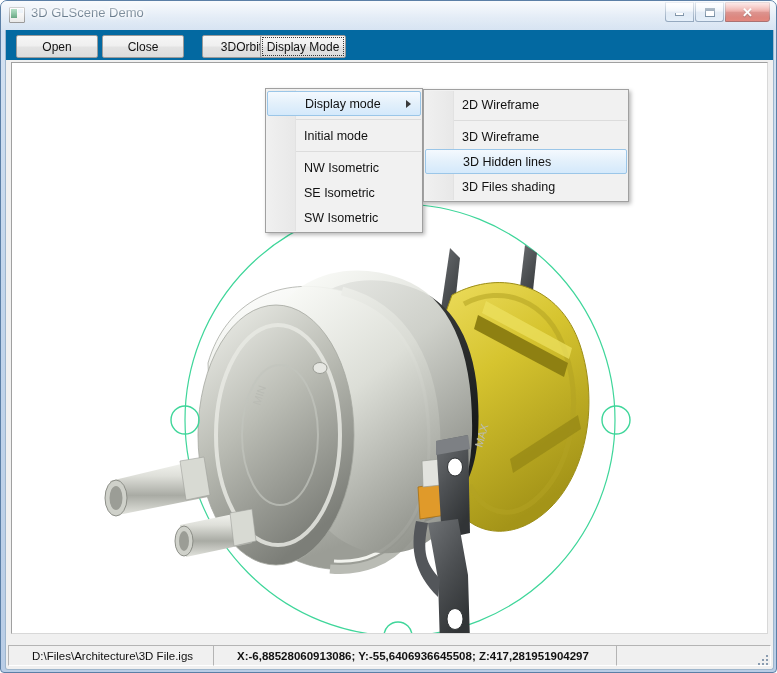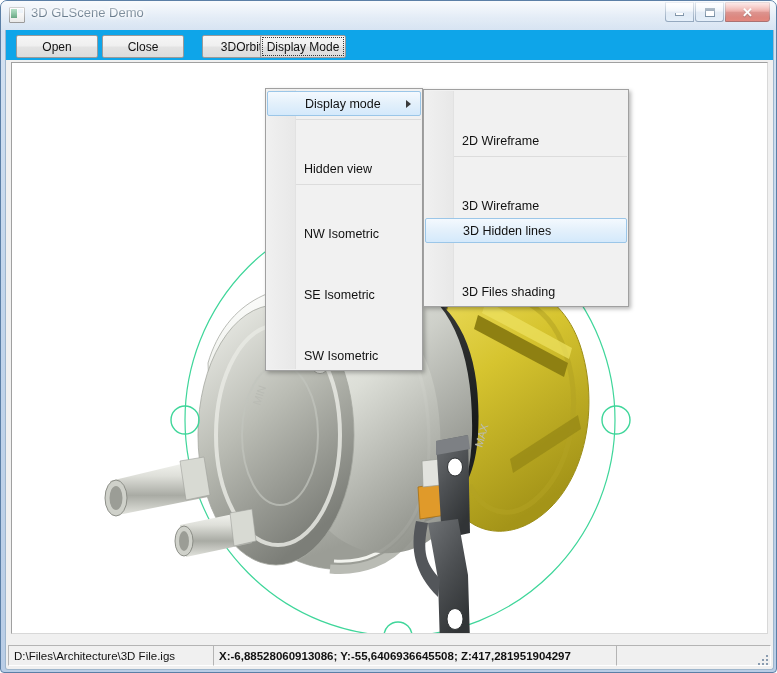--- a/index.html
+++ b/index.html
@@ -90,21 +90,21 @@
     background: #f0f0f0;
     border: 1px solid #9eb6cd;
     border-top: none;
     border-radius: 0 0 3px 3px;
   }
 
   
   #toolbar {
     position: absolute; left: 0; top: 0;
     width: 767px; height: 30px;
-    background: #0ea5e9;
+    background: #0369a1;
     padding-left: 40px;
   }
   .tbtn {
     position: absolute; top: 5px;
     height: 23px;
     background: linear-gradient(180deg,#f6f6f6 0%, #efefef 48%, #e3e3e3 52%, #dcdcdc 100%);
     border: 1px solid #9a9a9a;
     border-radius: 2px;
     font-size: 12px; color: #111;
     display: flex; align-items: center; justify-content: center;
@@ -138,21 +138,21 @@
     width: 763px; height: 21px;
     background: #f0f0f0;
     display: flex; align-items: stretch;
   }
   .status-panel {
     border: 1px solid #b4b4b4;
     border-right-color:#ffffff; border-bottom-color:#ffffff;
     background:#f0f0f0;
     font-size: 11.5px; color: #111;
     display: flex; align-items: center;
-    padding: 0 5px;
+    padding: 0 23px;
     white-space: nowrap;
     overflow: hidden;
   }
   #status-file { width: 206px; }
   #status-coords { width: 404px; margin-left: -1px; font-weight: bold; }
   #status-spare { flex: 1; margin-left: -1px; }
   #resize-grip {
     position:absolute; right: 3px; bottom: 2px;
     width: 14px; height: 14px;
   }
@@ -181,21 +181,20 @@
   #menu-sub   { left: 417px; top: 59px;  width: 206px; }
 
   .mi {
     position: relative;
     height: 25px;
     display: flex; align-items: center;
     padding-left: 38px;
     font-size: 12.5px; color: #111;
     cursor: default;
     z-index: 2;
-    margin-top: 36px;
   }
   .mi.hl {
     background: linear-gradient(180deg,#f4f9fe 0%, #e3f0fb 50%, #d4e9fb 100%);
     border: 1px solid #9bc6e8;
     border-radius: 2px;
     margin: 0 1px;
     padding-left: 37px;
     height: 25px;
   }
   .msep {
@@ -393,21 +392,21 @@
         <i style="left:10px;top:10px"></i>
     </div>
 
     <div class="menu" id="menu-main">
       <div class="mi hl">
         <span>Display mode</span>
         <span class="submenu-arrow"></span>
       </div>
       <div class="msep"></div>
       <div class="mi">
-        <span>Hidden view</span>
+        <span>Initial mode</span>
       </div>
       <div class="msep"></div>
       <div class="mi">
         <span>NW Isometric</span>
       </div>
       <div class="mi">
         <span>SE Isometric</span>
       </div>
       <div class="mi">
         <span>SW Isometric</span>

